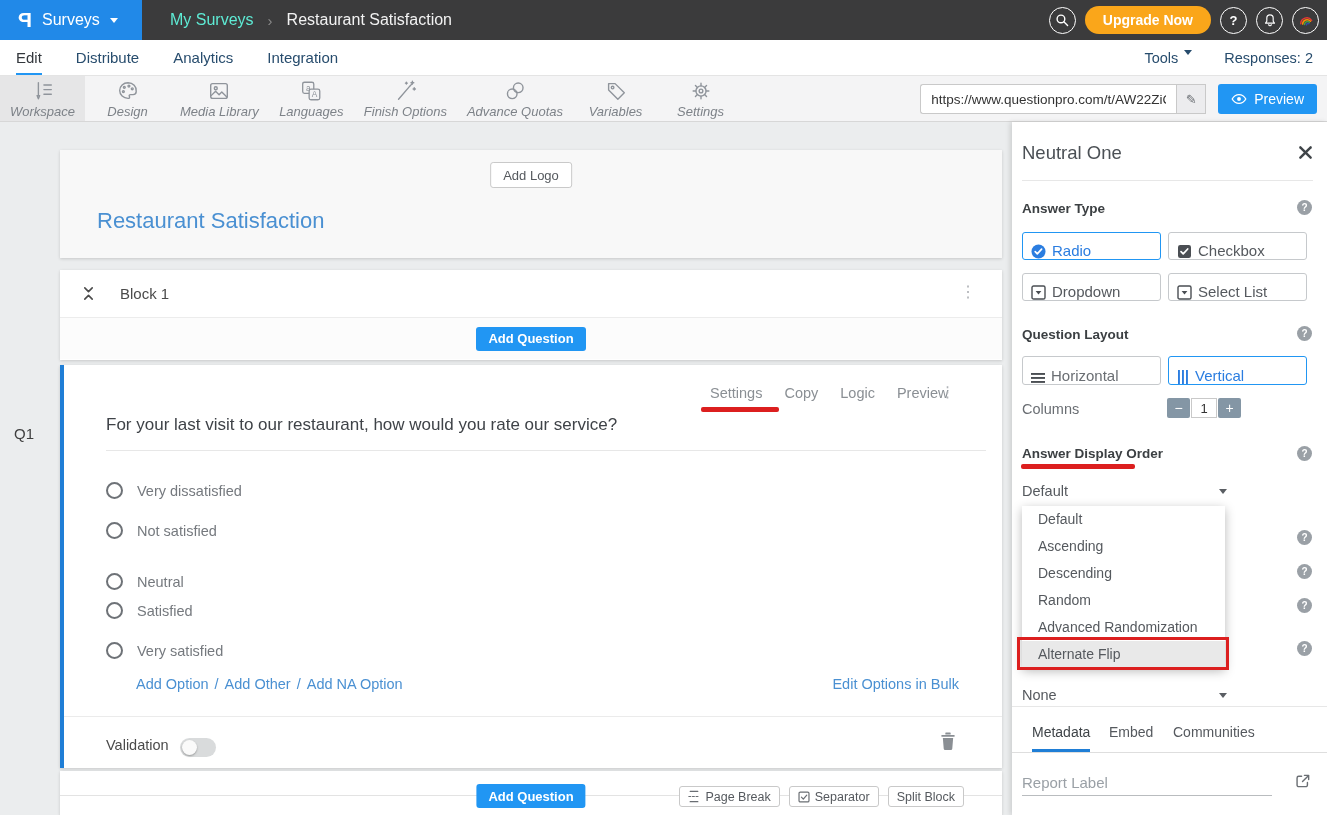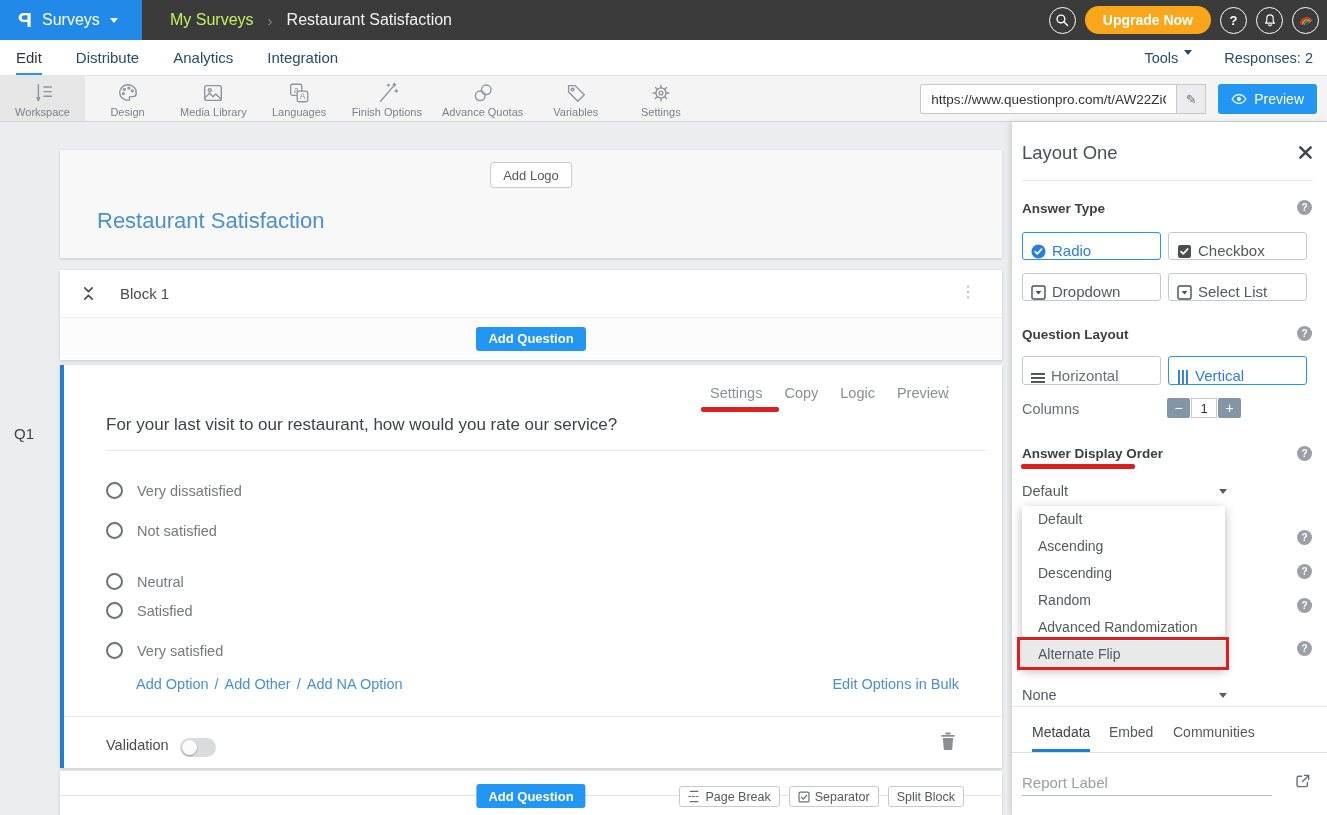--- a/index.html
+++ b/index.html
@@ -8,41 +8,41 @@
 
   
   .topbar { position:absolute; top:0; left:0; width:100%; height:40px; background:#3b3b3c; display:flex; align-items:center; }
   .brand { width:142px; height:40px; background:#2189e8; display:flex; align-items:center; gap:10px; padding-left:18px; cursor:pointer; }
   .brand-logo { color:#fff; font-size:21px; font-weight:700; transform:scaleX(-1); display:inline-block; }
   .brand-name { color:#fff; font-size:16px; }
   .caret { width:0; height:0; border-left:4.5px solid transparent; border-right:4.5px solid transparent; border-top:5.5px solid #5a5e63; display:inline-block; }
   .caret-white { border-top-color:#fff; }
   .caret-navy { border-top-color:#274c6d; }
   .crumbs { display:flex; align-items:center; gap:14px; margin-left:28px; font-size:16px; }
-  .crumb-parent { color:#bef264; cursor:pointer; text-decoration:none; }
+  .crumb-parent { color:#5eead4; cursor:pointer; text-decoration:none; }
   .crumb-sep { color:#8a8a8a; font-size:15px; }
   .crumb-current { color:#f2f2f2; }
   .topbar-right { position:absolute; right:8px; top:0; height:40px; display:flex; align-items:center; gap:9px; }
   .circle-btn { width:27px; height:27px; border-radius:50%; border:1.6px solid #fff; background:transparent; color:#fff; display:flex; align-items:center; justify-content:center; cursor:pointer; font-size:13px; font-weight:700; font-family:inherit; }
   .upgrade { height:28px; border:none; border-radius:14px; background:#faa61a; color:#fff; font-size:14px; font-weight:700; padding:0 18px; cursor:pointer; font-family:inherit; }
 
   
   .nav2 { position:absolute; top:40px; left:0; width:100%; height:36px; background:#fff; border-bottom:1px solid #e4e4e4; display:flex; align-items:center; }
   .nav-items { display:flex; gap:34px; padding-left:16px; list-style:none; height:100%; align-items:stretch; }
   .nav-item { font-size:15px; color:#274c6d; display:flex; align-items:center; cursor:pointer; border-bottom:2px solid transparent; padding-top:2px; }
   .nav-item.active { color:#33373c; border-bottom-color:#2196f3; }
   .nav2-right { position:absolute; right:14px; top:0; height:100%; display:flex; align-items:center; gap:32px; font-size:14.5px; color:#274c6d; }
   .tools { display:flex; gap:6px; cursor:pointer; }
 
   
   .toolbar { position:absolute; top:76px; left:0; width:100%; height:46px; background:#f4f4f5; border-bottom:1px solid #d7d7d7; display:flex; align-items:stretch; }
   .tb-item { min-width:85px; padding:3px 10px 2px; display:flex; flex-direction:column; align-items:center; justify-content:center; gap:1px; cursor:pointer; }
   .tb-item.active { background:#e6e6e7; }
   .tb-icon { color:#8f949b; height:25px; display:flex; align-items:center; }
-  .tb-label { font-size:11px; color:#7d8288; white-space:nowrap; }
+  .tb-label { font-size:13px; color:#7d8288; white-space:nowrap;font-style:italic; }
   .url-group { position:absolute; right:10px; top:8px; display:flex; align-items:center; }
   .url-input { width:256px; height:30px; border:1px solid #c9c9c9; border-right:none; border-radius:3px 0 0 3px; padding:0 10px; font-size:13.5px; color:#333; font-family:inherit; background:#fff; }
   .url-pencil { width:30px; height:30px; background:#ececee; border:1px solid #c9c9c9; display:flex; align-items:center; justify-content:center; font-size:13px; color:#6a6e73; cursor:pointer; }
   .btn-preview { margin-left:12px; height:30px; padding:0 13px; background:#2196f3; border:none; border-radius:3px; color:#fff; font-size:14px; display:flex; align-items:center; gap:7px; cursor:pointer; font-family:inherit; }
 
   
   .content { position:absolute; top:122px; left:0; right:0; bottom:0; background:#ebedee; }
   .card { position:absolute; background:#fff; box-shadow:0 1px 3px rgba(0,0,0,.16); }
   .qnum { position:absolute; left:14px; top:303px; font-size:15px; color:#3f3f3f; }
 
@@ -372,21 +372,21 @@
             </svg>
           <span>Separator</span>
         </button>
         <button class="btn-outline mini-btn">
           <span>Split Block</span>
         </button>
       </div>
     </section>
 
     <aside class="panel">
-      <h2 class="panel-title">Layout One</h2>
+      <h2 class="panel-title">Neutral One</h2>
       <button class="panel-close" aria-label="close">
         <svg width="15" height="15" viewBox="0 0 16 16" stroke="currentColor" stroke-width="2.6" stroke-linecap="round">
             <line x1="2.5" y1="2.5" x2="13.5" y2="13.5"></line>
             <line x1="13.5" y1="2.5" x2="2.5" y2="13.5"></line>
           </svg>
       </button>
       <div class="p-divider" style="top:58px;"></div>
 
       <span class="p-label" style="top:79px;">Answer Type</span>
       <span class="help" style="top:78px;">?</span>

